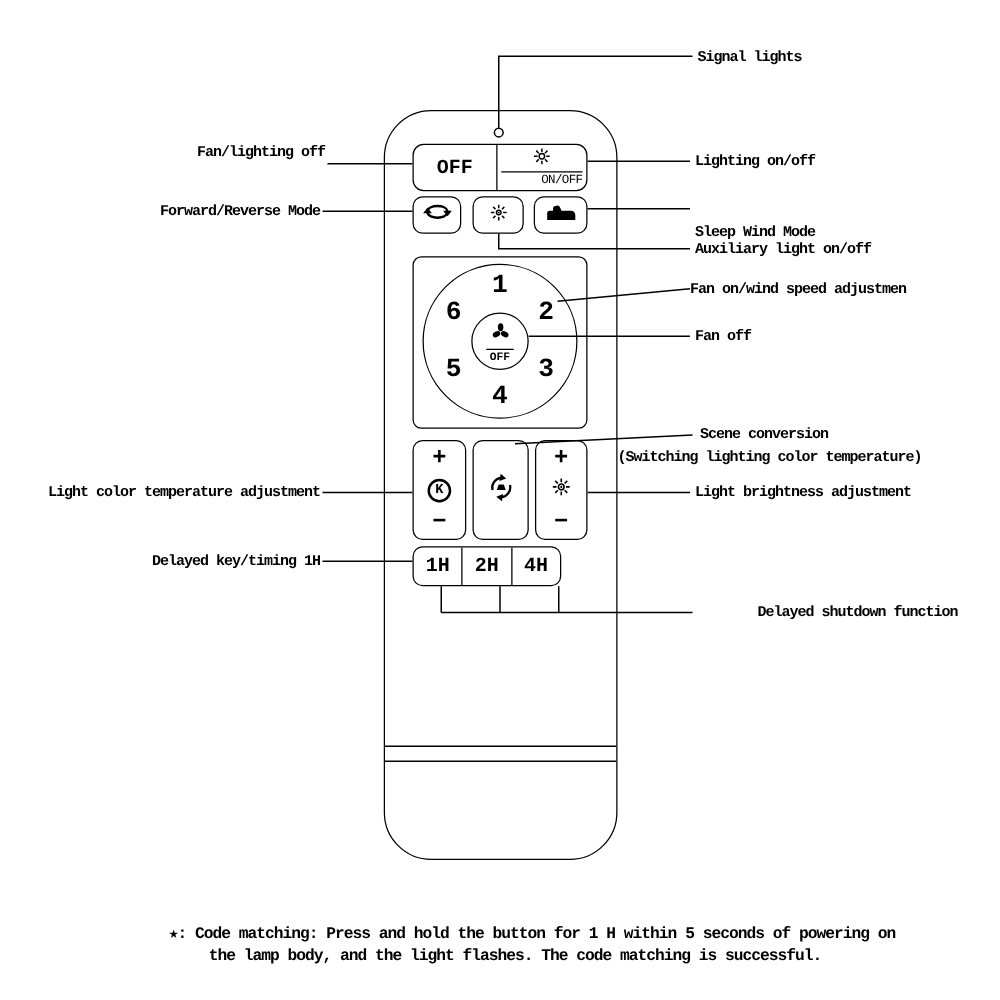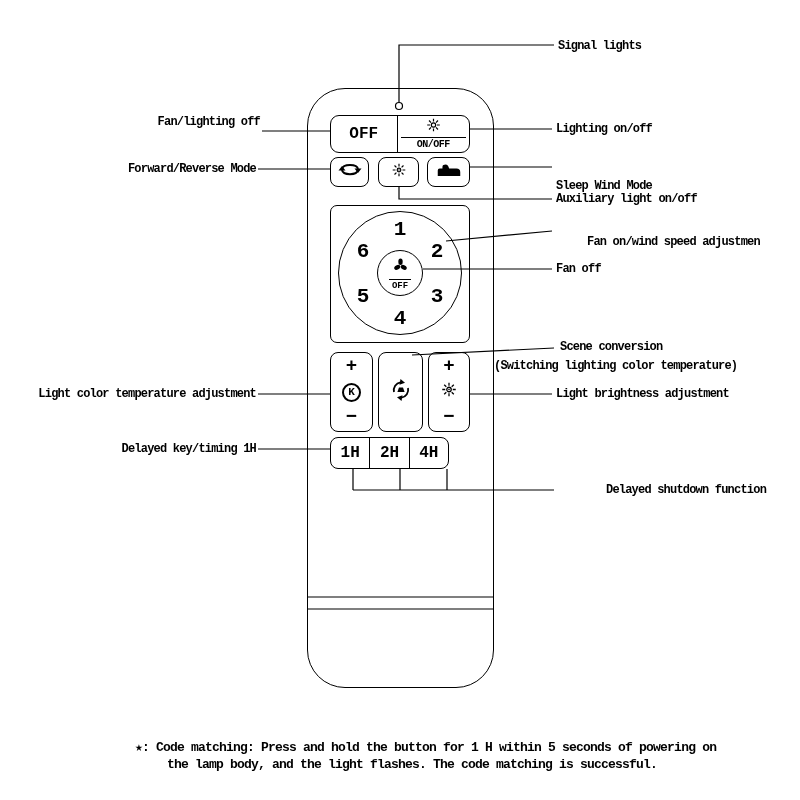--- a/index.html
+++ b/index.html
@@ -7,43 +7,43 @@
   .canvas { position:relative; width:800px; height:800px; background:#fff;
             font-family:"Liberation Mono", monospace; color:#000; overflow:hidden; }
 
   
   .label { position:absolute; font-weight:bold; font-size:12px; letter-spacing:-0.8px;
            white-space:nowrap; transform:translateY(-50%); }
   #lbl-signal    { left:558px; top:46px; }
   #lbl-lighting  { left:556px; top:129px; }
   #lbl-sleep     { left:556px; top:167px;margin-top:19px; }
   #lbl-aux       { left:556px; top:199px; }
-  #lbl-fanspeed  { left:587px; top:231px;margin-top:11px; }
+  #lbl-fanspeed  { left:552px; top:231px; }
   #lbl-fanoff-r  { left:556px; top:269px; }
   #lbl-scene1    { left:560px; top:347px; }
   #lbl-scene2    { left:494px; top:366px; }
   #lbl-bright    { left:556px; top:394px; }
   #lbl-delayed   { left:558px; top:490px;padding-left:48px; }
   #lbl-fanlight  { right:540px; top:122px; text-align:left; }
   #lbl-fwdrev    { right:544px; top:169px; text-align:right; }
   #lbl-colortemp { right:544px; top:394px; text-align:right; }
   #lbl-matching  { right:544px; top:449px; text-align:right; }
 
   
   .remote { position:absolute; left:307px; top:88px; width:187px; height:600px;
             border:1.5px solid #000; border-radius:38px; background:#fff; }
 
   
   .toprow { position:absolute; left:330px; top:115px; width:140px; height:38px;
             border:1.5px solid #000; border-radius:9px; display:flex; }
   .toprow .cell { flex:1; display:flex; align-items:center; justify-content:center; }
   .cell-off { border-right:1.5px solid #000; font-size:16px; font-weight:bold; }
   .cell-light { flex-direction:column; padding:2px 3px 2px 3px; }
-  .onoff-text { border-top:1.5px solid #000; width:100%; text-align:center;
-                font-size:10px; font-weight:bold; letter-spacing:-0.5px; padding-top:1px; }
+  .onoff-text { border-top:1.5px solid #000; width:100%; text-align:right;
+                font-size:10px; font-weight:normal; letter-spacing:-0.5px; padding-top:1px; }
 
   
   .btn { position:absolute; border:1.5px solid #000; border-radius:8px; background:#fff;
          display:flex; align-items:center; justify-content:center; }
   #btn-reverse { left:330px; top:157px; width:39px; height:30px; }
   #btn-aux     { left:378px; top:157px; width:41px; height:30px; }
   #btn-sleep   { left:427px; top:157px; width:43px; height:30px; }
 
   
   #fan-panel  { position:absolute; left:330px; top:205px; width:140px; height:138px;

